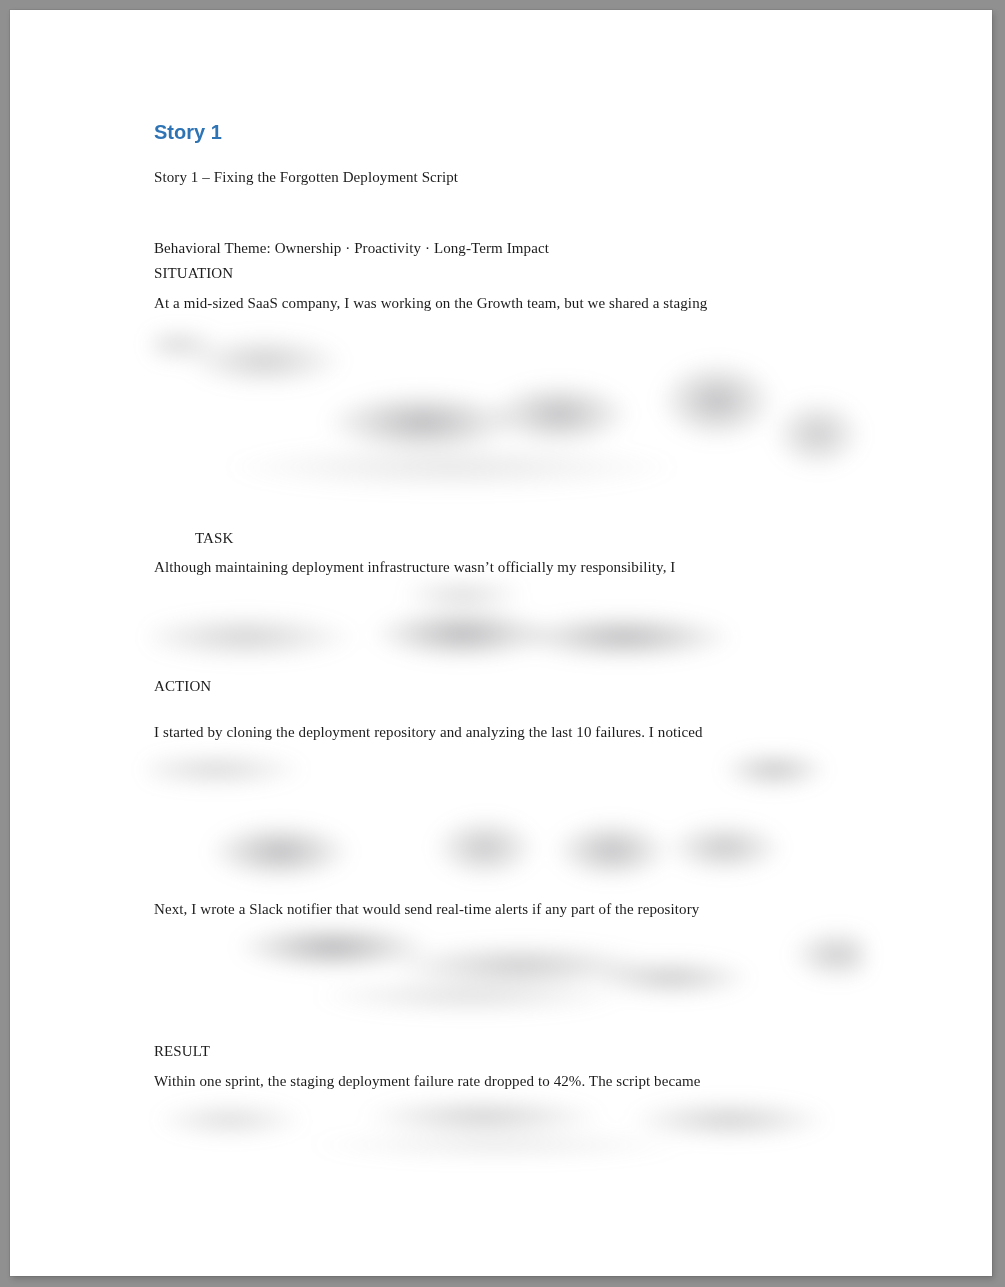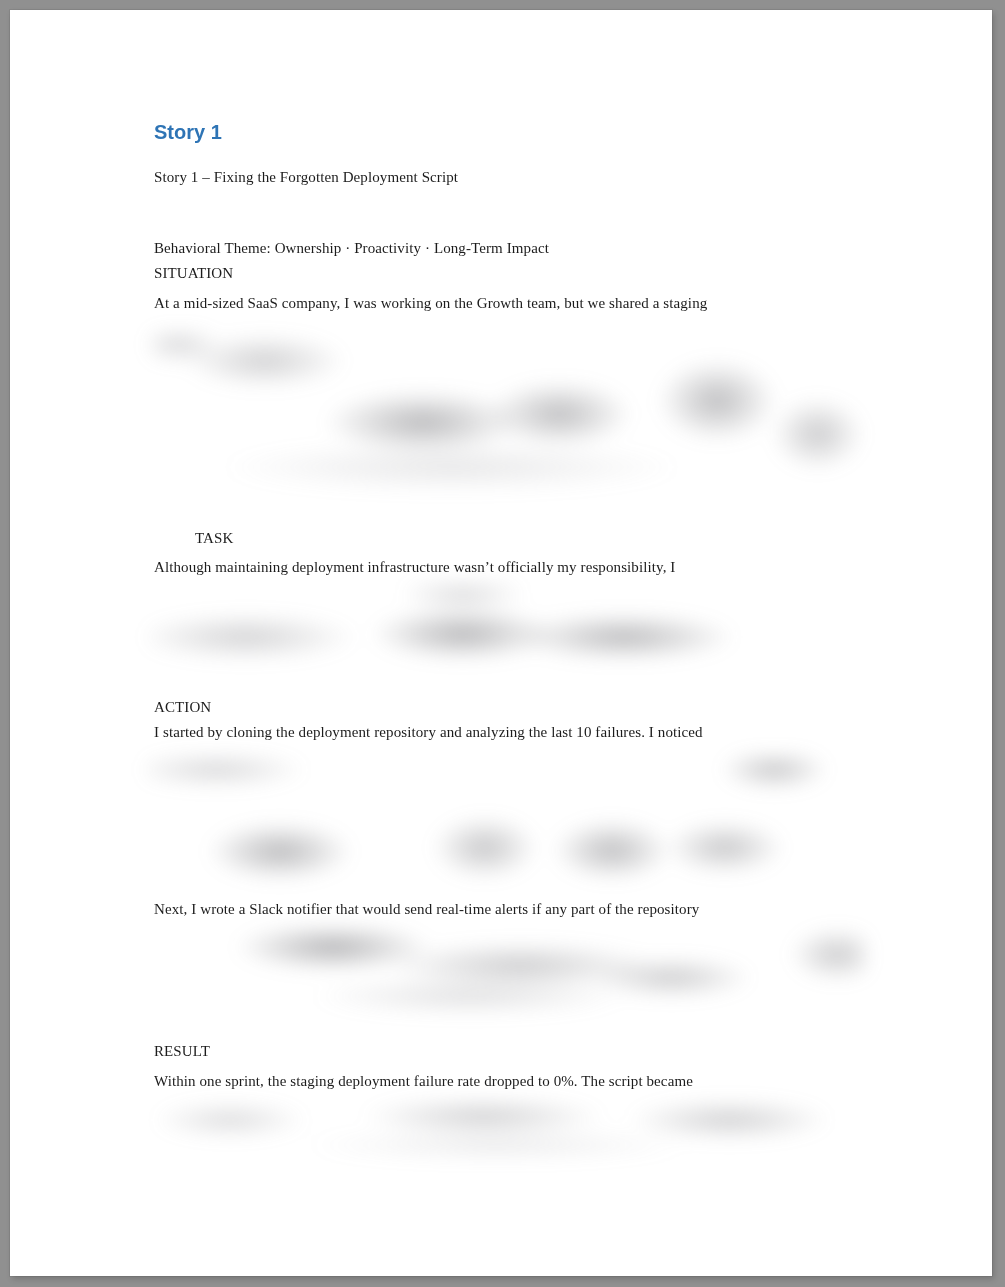--- a/index.html
+++ b/index.html
@@ -110,30 +110,30 @@
     <div class="txt" style="top:282px;">At a mid-sized SaaS company, I was working on the Growth team, but we shared a staging</div>
 
     <div class="blur-block b1"></div>
 
     <div class="txt" style="top:517px;margin-left:41px;">TASK</div>
 
     <div class="txt" style="top:546px;">Although maintaining deployment infrastructure wasn’t officially my responsibility, I</div>
 
     <div class="blur-block b2"></div>
 
-    <div class="txt" style="top:686px;font-family:Liberation Serif, serif;">ACTION</div>
+    <div class="txt" style="top:665px;font-family:Liberation Serif, serif;">ACTION</div>
 
     <div class="txt" style="top:711px;">I started by cloning the deployment repository and analyzing the last 10 failures. I noticed</div>
 
     <div class="blur-block b3"></div>
 
     <div class="txt" style="top:888px;">Next, I wrote a Slack notifier that would send real-time alerts if any part of the repository</div>
 
     <div class="blur-block b4"></div>
 
     <div class="txt" style="top:1030px;">RESULT</div>
 
-    <div class="txt" style="top:1060px;">Within one sprint, the staging deployment failure rate dropped to 0%. The script became</div>
+    <div class="txt" style="top:1060px;">Within one sprint, the staging deployment failure rate dropped to 42%. The script became</div>
 
     <div class="blur-block b5"></div>
 
   </div>
 </div>
 
 </body></html>

